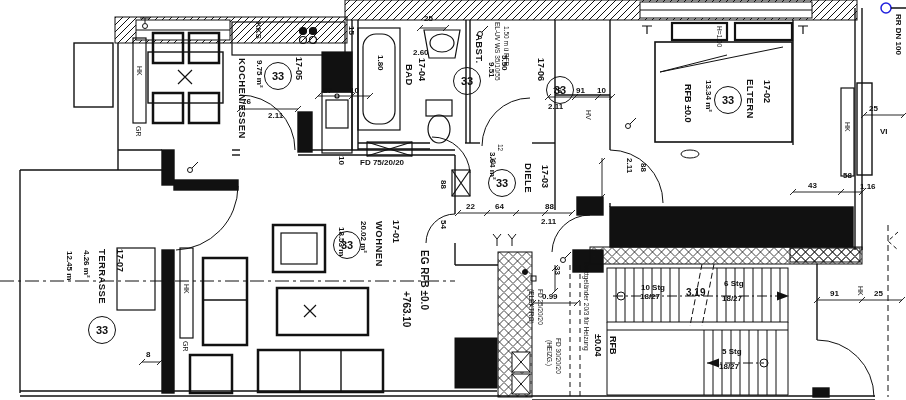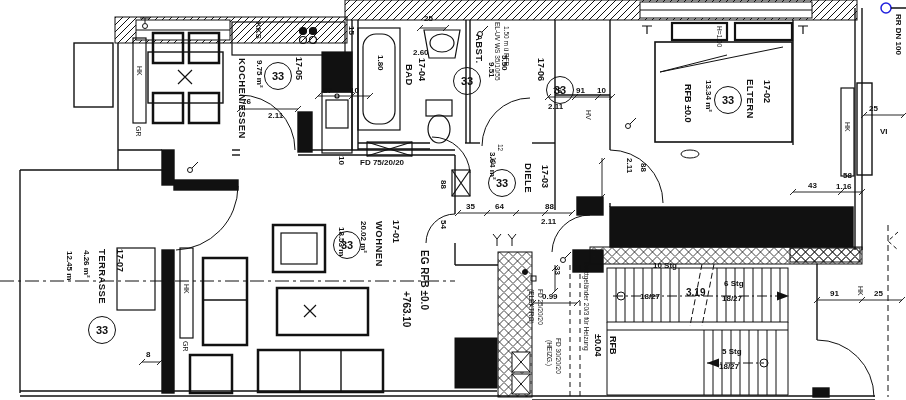--- a/index.html
+++ b/index.html
@@ -294,21 +294,21 @@
 <span class="t v s8" style="left:90px;top:250px;">4.26 m²</span>
 <span class="t v sn" style="left:107px;top:249px;">TERRASSE</span>
 <span class="t v s9" style="left:124px;top:249px;">17-07</span>
 <div class="badge" style="left:88px;top:316px;">33</div>
 
 <span class="t v s10" style="left:429px;top:250px;">EG RFB ±0.0</span>
 <span class="t v s10" style="left:411px;top:291px;">+763.10</span>
 <span class="t v s9" style="left:602px;top:334px;">±0.04</span>
 <span class="t v s9" style="left:617px;top:336px;">RFB</span>
 
-<span class="t s8" style="left:641px;top:262px;margin-left:12px;">10 Stg</span>
+<span class="t s8" style="left:641px;top:284px;">10 Stg</span>
 <span class="t s8" style="left:640px;top:293px;">18/27</span>
 <span class="t s10" style="left:686px;top:288px;">3.19</span>
 <span class="t s8" style="left:724px;top:280px;">6 Stg</span>
 <span class="t s8" style="left:722px;top:295px;">18/27</span>
 <span class="t s8" style="left:722px;top:348px;">5 Stg</span>
 <span class="t s8" style="left:719px;top:363px;">18/27</span>
 <span class="t s8" style="left:542px;top:293px;">0.99</span>
 <span class="t v s8" style="left:561px;top:266px;">33</span>
 <span class="t v s65" style="left:589px;top:262px;">Brettgeländer 20/3 für Heizung</span>
 
@@ -336,27 +336,27 @@
 <span class="t v s8" style="left:345px;top:156px;">10</span>
 <span class="t s8" style="left:424px;top:15px;">25</span>
 <span class="t s8" style="left:553px;top:87px;">76</span>
 <span class="t s8" style="left:576px;top:87px;">91</span>
 <span class="t s8" style="left:597px;top:87px;">10</span>
 <span class="t s8" style="left:548px;top:103px;">2.11</span>
 <span class="t v s65" style="left:503px;top:144px;">12</span>
 <span class="t v s65" style="left:496px;top:157px;">10</span>
 <span class="t v s8" style="left:447px;top:180px;">88</span>
 <span class="t v s8" style="left:447px;top:220px;">54</span>
-<span class="t s8" style="left:466px;top:203px;">35</span>
+<span class="t s8" style="left:466px;top:203px;">22</span>
 <span class="t s8" style="left:495px;top:203px;">64</span>
 <span class="t s8" style="left:545px;top:203px;">88</span>
 <span class="t s8" style="left:541px;top:218px;">2.11</span>
 <span class="t v s8" style="left:633px;top:158px;">2.11</span>
 <span class="t v s8" style="left:647px;top:163px;">88</span>
 <span class="t s8" style="left:808px;top:182px;">43</span>
 <span class="t s8" style="left:843px;top:172px;">58</span>
-<span class="t s8" style="left:836px;top:183px;">1.16</span>
+<span class="t s8" style="left:860px;top:183px;">1.16</span>
 <span class="t s8" style="left:869px;top:105px;">25</span>
 <span class="t s8" style="left:830px;top:290px;">91</span>
 <span class="t s8" style="left:874px;top:290px;">25</span>
 <span class="t s8" style="left:146px;top:351px;">8</span>
 
 </div>
 
 </body></html>

